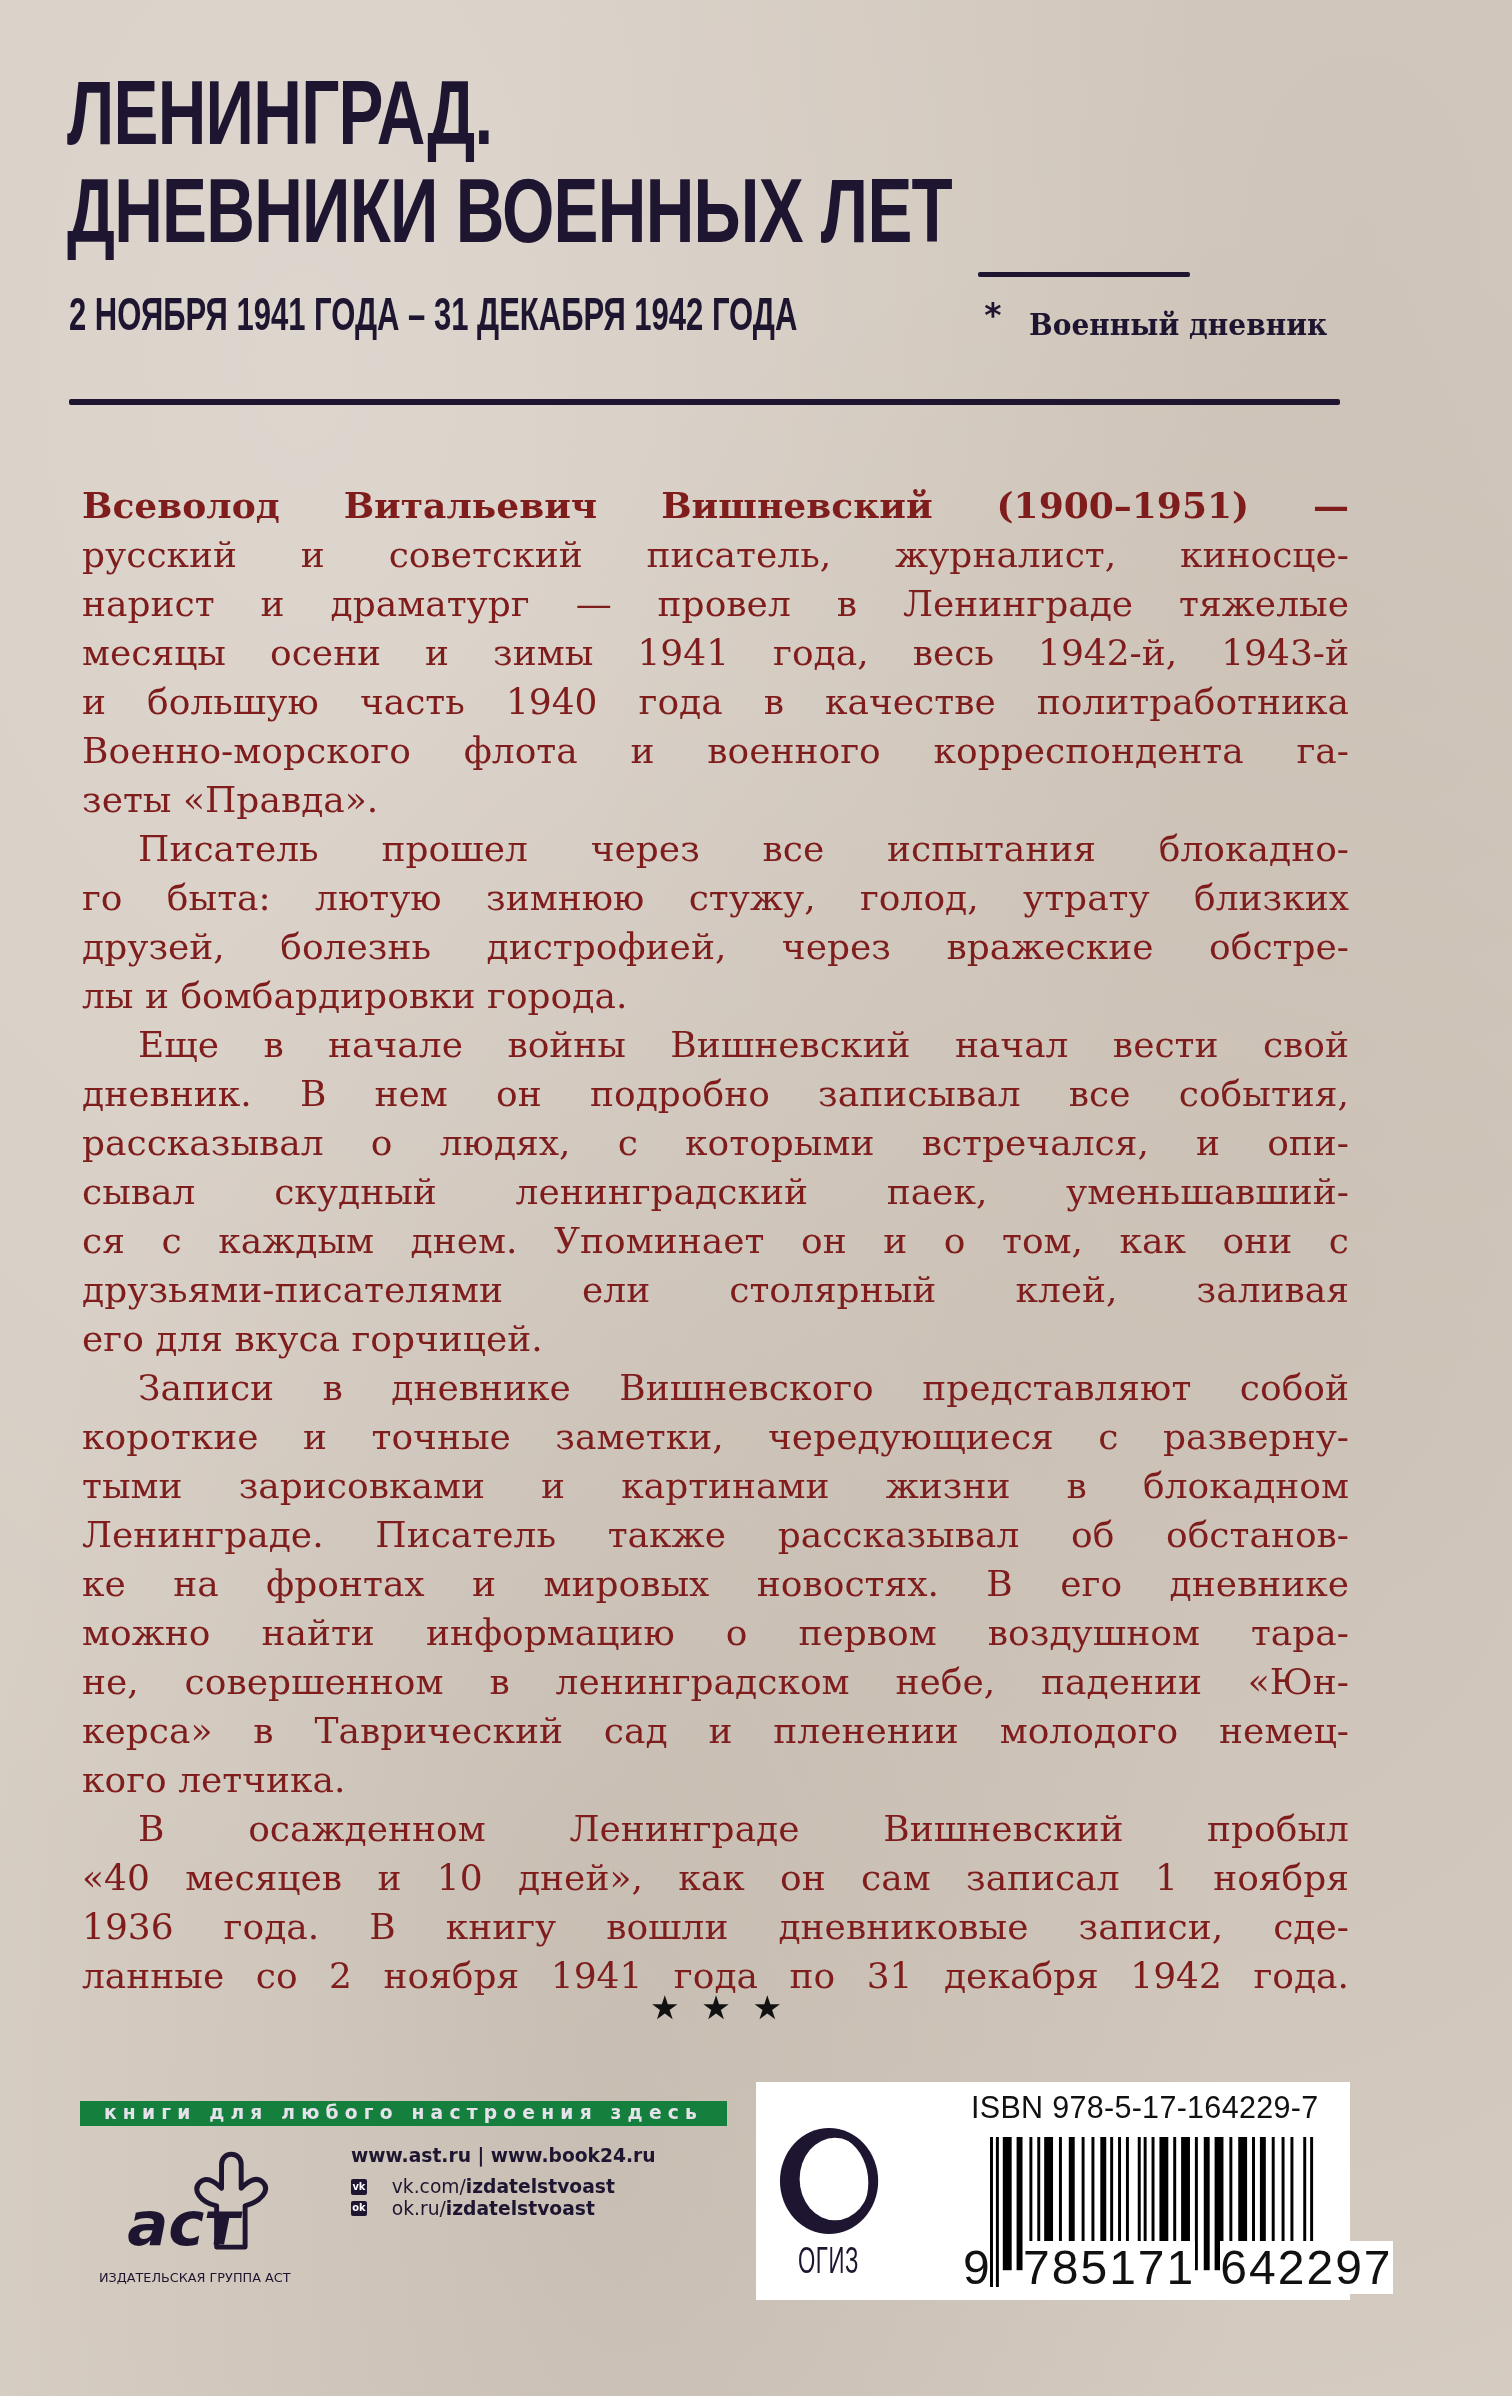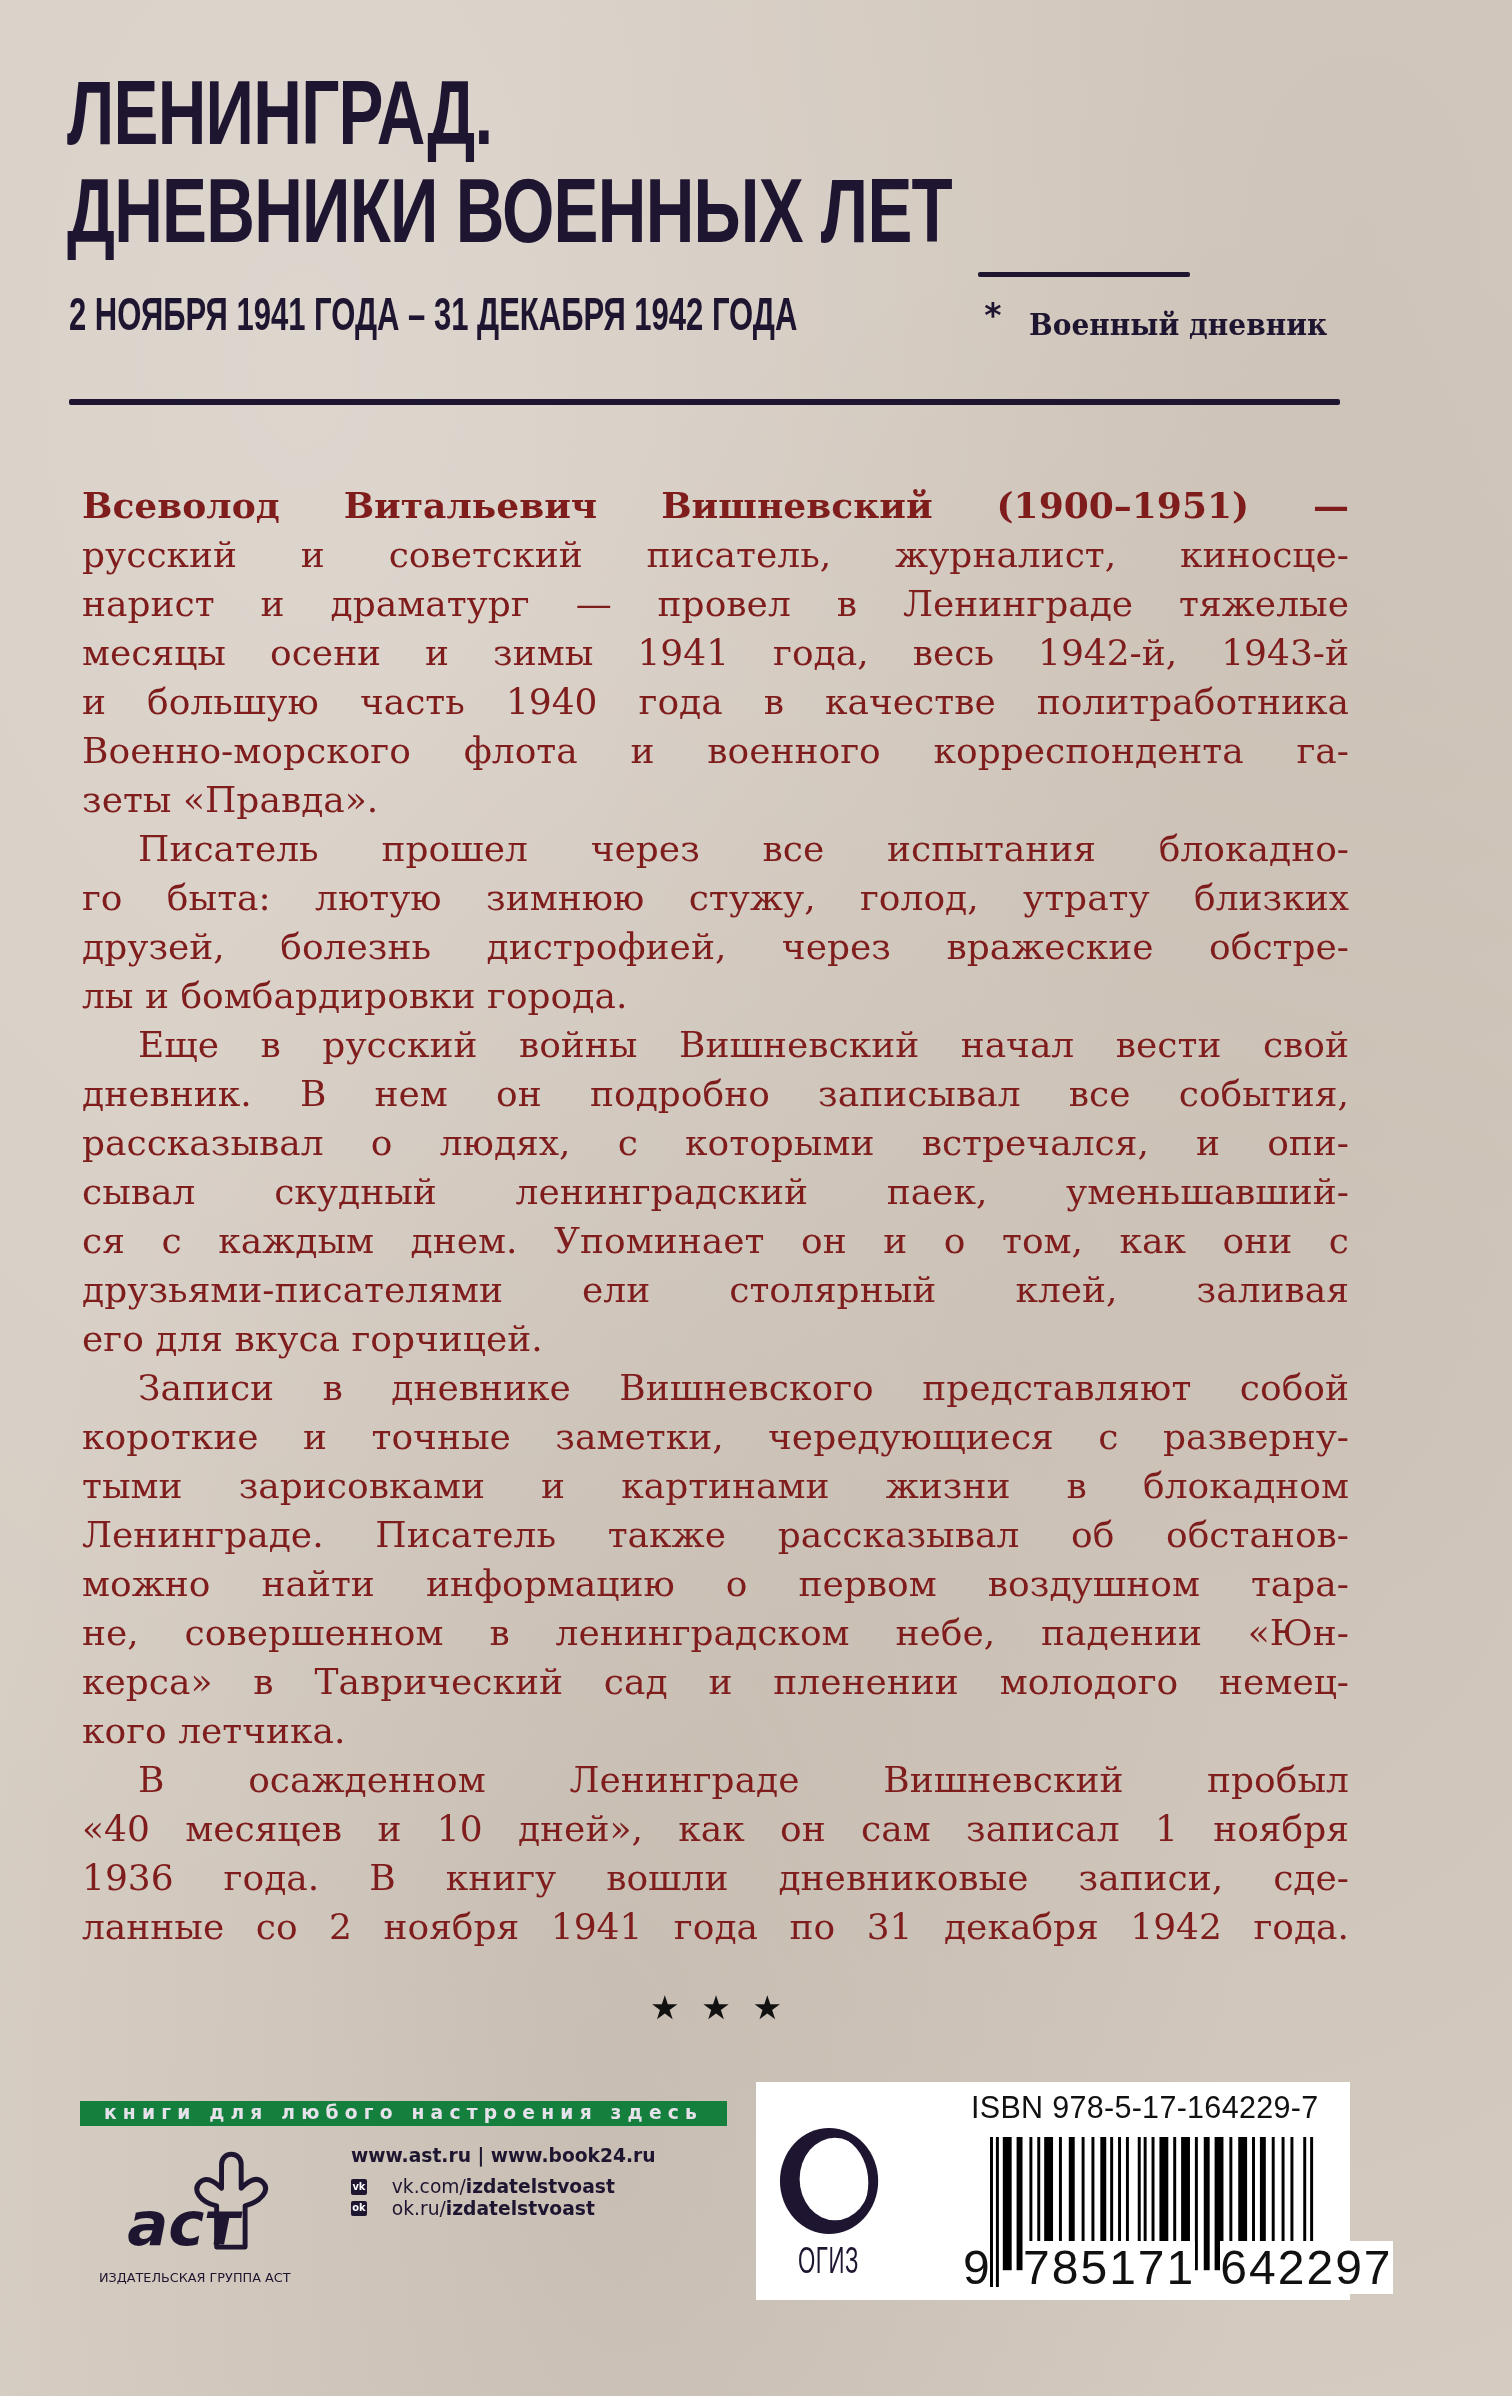--- a/index.html
+++ b/index.html
@@ -101,33 +101,34 @@
     <span class="line">Военно-морского флота и военного корреспондента га-</span>
     <span class="line last">зеты «Правда».</span>
   </div>
   <div>
     <span class="line indent">Писатель прошел через все испытания блокадно-</span>
     <span class="line">го быта: лютую зимнюю стужу, голод, утрату близких</span>
     <span class="line">друзей, болезнь дистрофией, через вражеские обстре-</span>
     <span class="line last">лы и бомбардировки города.</span>
   </div>
   <div>
-    <span class="line indent">Еще в русский войны Вишневский начал вести свой</span>
+    <span class="line indent">Еще в начале войны Вишневский начал вести свой</span>
     <span class="line">дневник. В нем он подробно записывал все события,</span>
     <span class="line">рассказывал о людях, с которыми встречался, и опи-</span>
     <span class="line">сывал скудный ленинградский паек, уменьшавший-</span>
     <span class="line">ся с каждым днем. Упоминает он и о том, как они с</span>
     <span class="line">друзьями-писателями ели столярный клей, заливая</span>
     <span class="line last">его для вкуса горчицей.</span>
   </div>
   <div>
     <span class="line indent">Записи в дневнике Вишневского представляют собой</span>
     <span class="line">короткие и точные заметки, чередующиеся с разверну-</span>
     <span class="line">тыми зарисовками и картинами жизни в блокадном</span>
     <span class="line">Ленинграде. Писатель также рассказывал об обстанов-</span>
+    <span class="line">ке на фронтах и мировых новостях. В его дневнике</span>
     <span class="line">можно найти информацию о первом воздушном тара-</span>
     <span class="line">не, совершенном в ленинградском небе, падении «Юн-</span>
     <span class="line">керса» в Таврический сад и пленении молодого немец-</span>
     <span class="line last">кого летчика.</span>
   </div>
   <div>
     <span class="line indent">В осажденном Ленинграде Вишневский пробыл</span>
     <span class="line">«40 месяцев и 10 дней», как он сам записал 1 ноября</span>
     <span class="line">1936 года. В книгу вошли дневниковые записи, сде-</span>
     <span class="line">ланные со 2 ноября 1941 года по 31 декабря 1942 года.</span>

